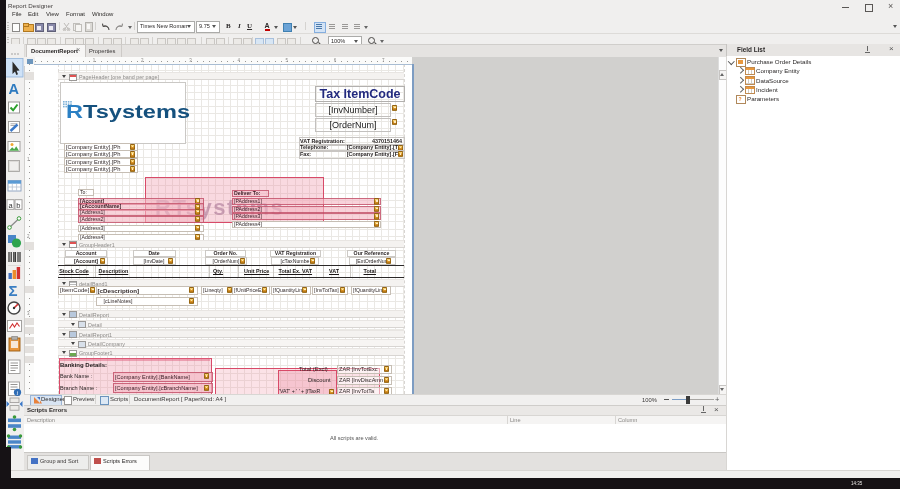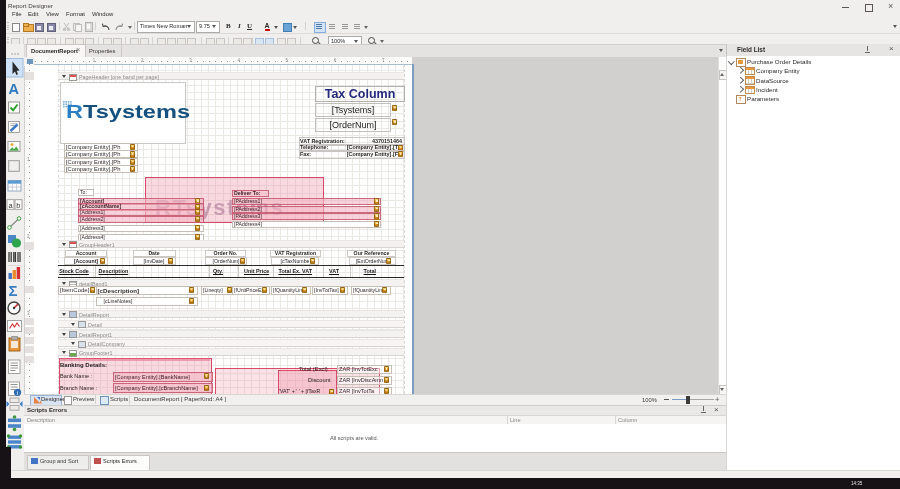--- a/index.html
+++ b/index.html
@@ -272,22 +272,22 @@
               <rect x="0" y="2.4" width="1.6" height="1.6"></rect>
               <rect x="2.4" y="2.4" width="1.6" height="1.6"></rect>
               <rect x="4.8" y="2.4" width="1.6" height="1.6"></rect>
               <rect x="0" y="4.8" width="1.6" height="1.6"></rect>
               <rect x="2.4" y="4.8" width="1.6" height="1.6"></rect>
               <rect x="7.2" y="2.4" width="1.6" height="1.6"></rect>
             </g>
           </svg>
 <div class="ab" style="left:66px;top:101.5px;font-size:19px;font-weight:bold;letter-spacing:0;line-height:19px;white-space:nowrap;transform:scaleX(1.24);transform-origin:0 0;"><span style="color:#2b80c4;">R</span><span style="color:#15517e;">Tsystems</span></div>
 
-<div class="ab" style="left:315px;top:86px;width:88px;height:14px;border:0.5px solid #b2b0ae;text-align:center;line-height:14px;font-size:12.5px;font-weight:bold;color:#232a7e;">Tax Column</div>
-<div class="ab" style="left:315px;top:103px;width:74px;height:12px;border:0.5px solid #c2c0be;text-align:center;line-height:12px;font-size:9px;color:#1a1a1a;">[Tsystems]</div>
+<div class="ab" style="left:315px;top:86px;width:88px;height:14px;border:0.5px solid #b2b0ae;text-align:center;line-height:14px;font-size:12.5px;font-weight:bold;color:#232a7e;">Tax ItemCode</div>
+<div class="ab" style="left:315px;top:103px;width:74px;height:12px;border:0.5px solid #c2c0be;text-align:center;line-height:12px;font-size:9px;color:#1a1a1a;">[InvNumber]</div>
 <div class="key" style="left:392px;top:104.5px;"></div>
 <div class="ab" style="left:315px;top:117.5px;width:74px;height:12px;border:0.5px solid #c2c0be;text-align:center;line-height:12px;font-size:9px;color:#1a1a1a;">[OrderNum]</div>
 <div class="key" style="left:392px;top:119px;"></div>
 
 <div class="ab" style="left:299px;top:137px;width:104px;height:6.5px;border:0.5px solid #c8c5c2;"></div>
 <div class="ab" style="left:300px;top:137.5px;font-size:5.4px;font-weight:bold;color:#241f1f;">VAT Registration:</div>
 <div class="ab" style="left:352px;top:137.5px;width:50px;text-align:right;font-size:5.4px;font-weight:bold;color:#241f1f;">4370151464</div>
 <div class="ab" style="left:299px;top:143.5px;width:104px;height:6.5px;border:0.5px solid #c8c5c2;"></div>
 <div class="ab" style="left:300px;top:144px;font-size:5.4px;font-weight:bold;color:#241f1f;">Telephone:</div>
 <div class="ab" style="left:340px;top:144px;width:58px;text-align:right;font-size:5.4px;font-weight:bold;color:#241f1f;white-space:nowrap;overflow:hidden;">[Company Entity].[T</div>

